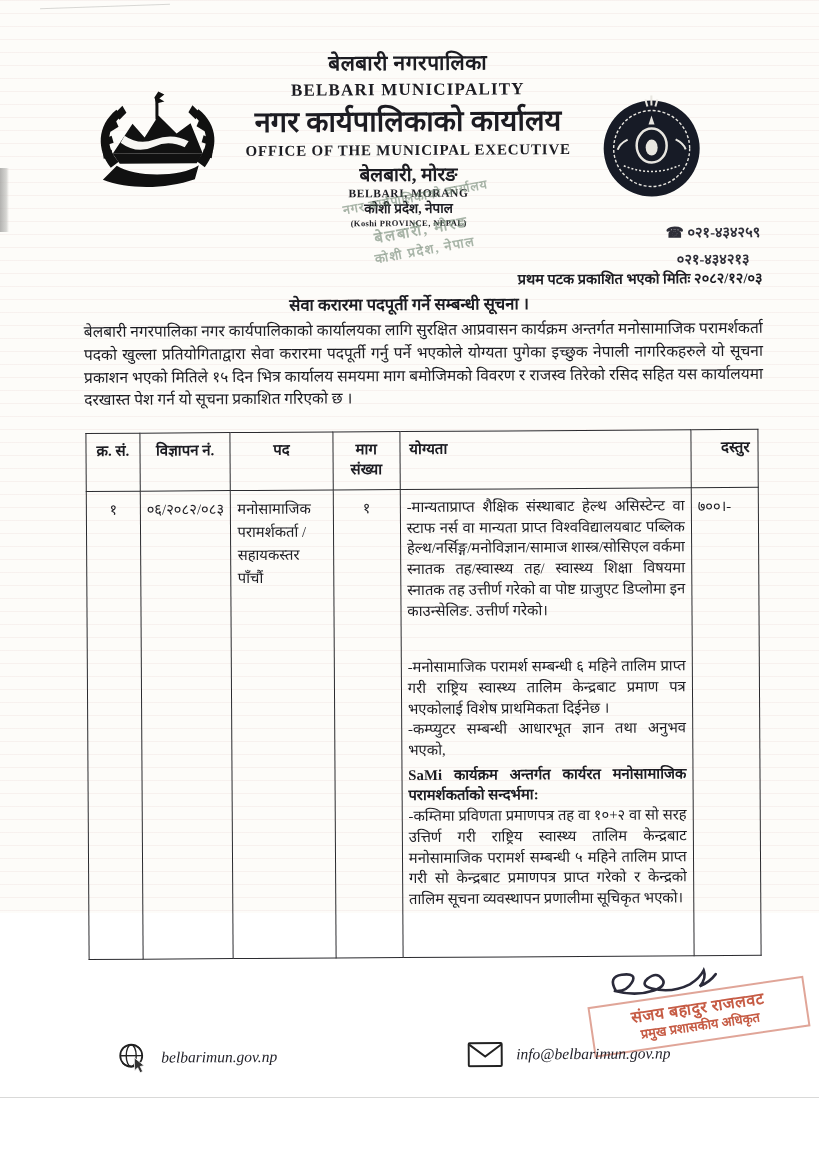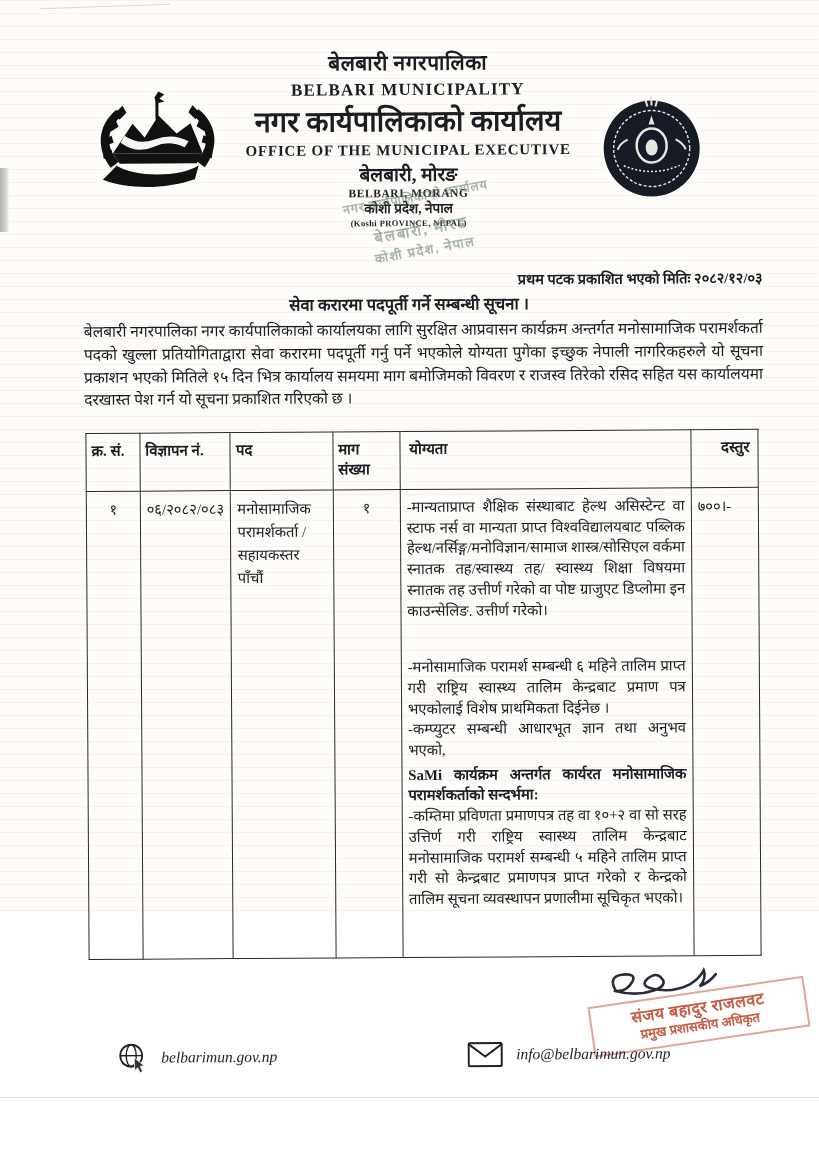--- a/index.html
+++ b/index.html
@@ -43,21 +43,21 @@
   .contact .ph2 { margin-top:7px; }
   .date-line { position:absolute; top:269px; right:56px; font-size:14.5px; font-weight:700; }
 
   
   .notice-title { position:absolute; top:292px; left:0; width:100%; text-align:center; font-size:16.5px; font-weight:700; }
   .notice-body  { position:absolute; top:319px; left:84px; right:56px; font-size:15.5px; line-height:1.47; text-align:justify; }
 
   
   table.vac { position:absolute; top:431px; left:85px; width:673px; border-collapse:collapse; table-layout:fixed; }
   table.vac th, table.vac td { border:1.6px solid #2b2b2f; vertical-align:top; }
-  table.vac th { font-size:15px; font-weight:700; padding:6px 5px 5px; text-align:left; height:58px; }
+  table.vac th { font-size:15px; font-weight:700; padding:6px 5px 5px; text-align:center; height:58px; }
   table.vac th.qual-h { text-align:left; padding-left:9px; vertical-align:top; }
   table.vac th.fee-h  { text-align:right; padding-right:8px; vertical-align:top;padding-left:27px; }
   table.vac td { font-size:14.8px; padding:7px 6px; height:468px; }
   td.c-sn, td.c-demand { text-align:center; }
   td.c-adv  { padding-left:9px; word-break:break-all; line-height:1.55; }
   td.c-post { padding-left:9px; line-height:1.55; }
   td.c-qual { padding:7px 10px 7px 9px; line-height:1.4; text-align:justify; }
   td.c-fee  { padding-left:8px; }
   .c-qual p { margin:0; }
   .c-qual .gap-after { margin-bottom:36px; }
@@ -140,20 +140,27 @@
       <div class="prov-np">कोशी प्रदेश, नेपाल</div>
       <div class="prov-en">(Koshi PROVINCE, NEPAL)</div>
     </div>
 
     <div class="hdr-stamp">
       <div class="s1">नगर कार्यपालिकाको कार्यालय</div>
       <div class="s2">बेलबारी, मोरङ</div>
       <div class="s3">कोशी प्रदेश, नेपाल</div>
     </div>
 
+    <div class="contact">
+      <div class="ph1">
+        <span>☎</span>
+        <span>०२१-४३४२५९</span>
+      </div>
+      <div class="ph2">०२१-४३४२१३</div>
+    </div>
     <div class="date-line">प्रथम पटक प्रकाशित भएको मितिः २०८२/१२/०३</div>
 
     <div class="notice-title">सेवा करारमा  पदपूर्ती गर्ने सम्बन्धी सूचना ।</div>
     <div class="notice-body">बेलबारी  नगरपालिका नगर कार्यपालिकाको कार्यालयका लागि सुरक्षित आप्रवासन कार्यक्रम अन्तर्गत मनोसामाजिक परामर्शकर्ता पदको खुल्ला प्रतियोगिताद्वारा सेवा करारमा पदपूर्ती गर्नु पर्ने भएकोले योग्यता पुगेका इच्छुक नेपाली नागरिकहरुले यो सूचना प्रकाशन भएको मितिले १५ दिन भित्र कार्यालय समयमा माग बमोजिमको विवरण र  राजस्व तिरेको रसिद सहित यस कार्यालयमा दरखास्त पेश गर्न यो सूचना प्रकाशित गरिएको छ ।</div>
 
     <table class="vac">
       <colgroup>
         <col style="width:8%">
           <col style="width:13.5%">
           <col style="width:15.2%">

